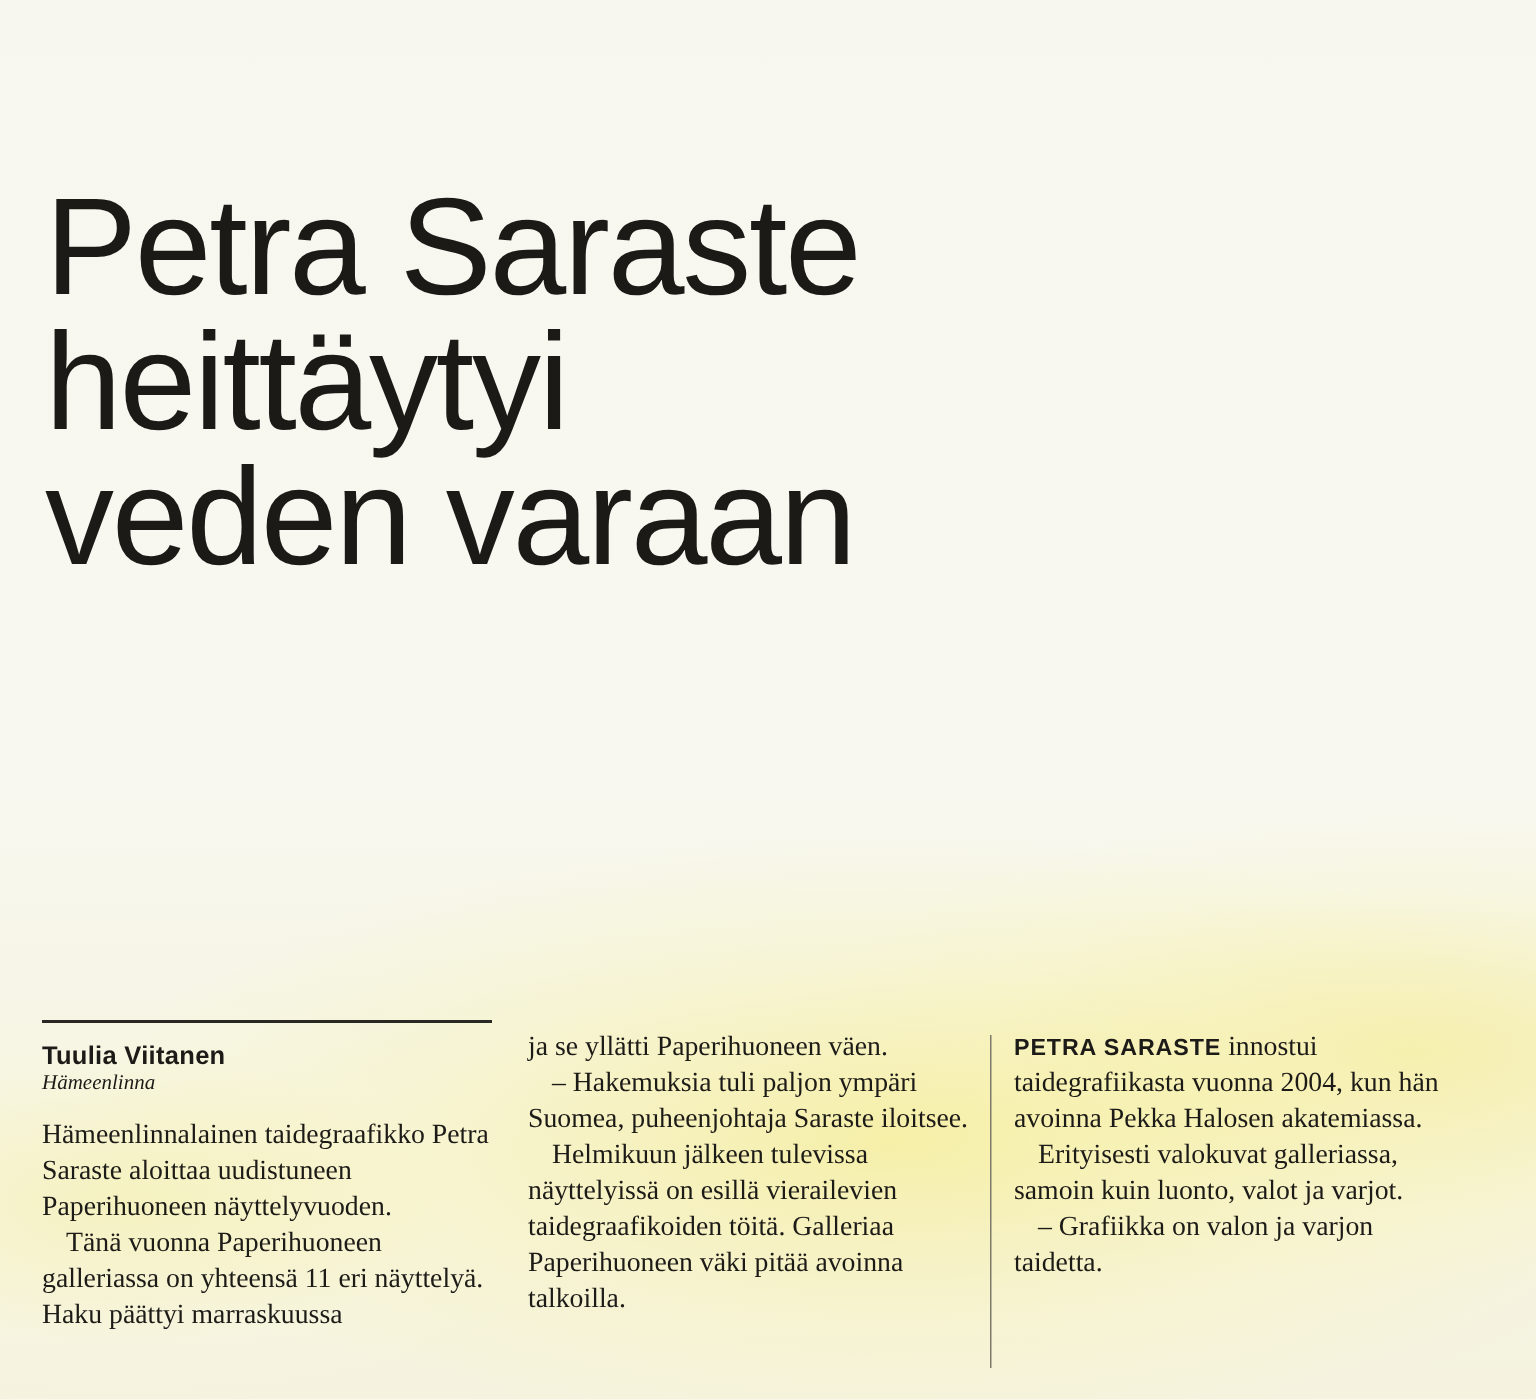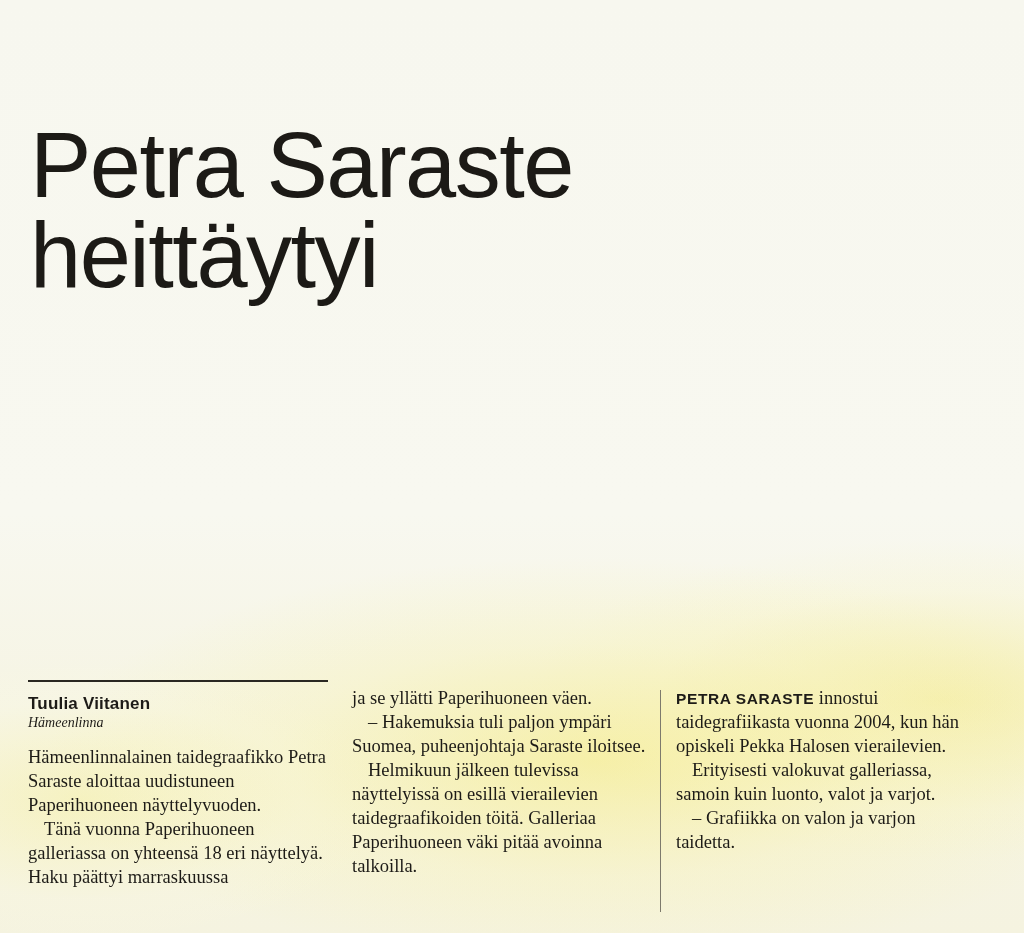--- a/index.html
+++ b/index.html
@@ -143,40 +143,41 @@
   .col3 .body-p:first-child { text-indent: 0; }
 </style>
 </head>
 <body>
 
 <div class="page">
 
   <h1 class="headline">
     <span class="hl-line">Petra Saraste</span>
     <span class="hl-line">heittäytyi</span>
+    <span class="hl-line">veden varaan</span>
   </h1>
 
 
   <div class="rule-top"></div>
 
   <div class="columns">
 
     <div class="col col1">
       <div class="byline-name">Tuulia Viitanen</div>
       <div class="byline-place">Hämeenlinna</div>
       <p class="body-p">Hämeenlinnalainen taidegraafikko Petra Saraste aloittaa uudistuneen Paperihuoneen näyttelyvuoden.</p>
-      <p class="body-p">Tänä vuonna Paperihuoneen galleriassa on yhteensä 18 eri näyttelyä. Haku päättyi marraskuussa</p>
+      <p class="body-p">Tänä vuonna Paperihuoneen galleriassa on yhteensä 11 eri näyttelyä. Haku päättyi marraskuussa</p>
     </div>
 
     <div class="col col2">
       <p class="body-p">ja se yllätti Paperihuoneen väen.</p>
       <p class="body-p">– Hakemuksia tuli paljon ympäri Suomea, puheenjohtaja Saraste iloitsee.</p>
       <p class="body-p">Helmikuun jälkeen tulevissa näyttelyissä on esillä vierailevien taidegraafikoiden töitä. Galleriaa Paperihuoneen väki pitää avoinna talkoilla.</p>
     </div>
 
     <div class="col col3">
-      <p class="body-p"><span class="lead-caps">PETRA SARASTE</span><span> innostui taidegrafiikasta vuonna 2004, kun hän opiskeli Pekka Halosen vierailevien.</span></p>
+      <p class="body-p"><span class="lead-caps">PETRA SARASTE</span><span> innostui taidegrafiikasta vuonna 2004, kun hän avoinna Pekka Halosen akatemiassa.</span></p>
       <p class="body-p">Erityisesti valokuvat galleriassa, samoin kuin luonto, valot ja varjot.</p>
       <p class="body-p">– Grafiikka on valon ja varjon taidetta.</p>
     </div>
 
   </div>
 </div>
 
 </body></html>

